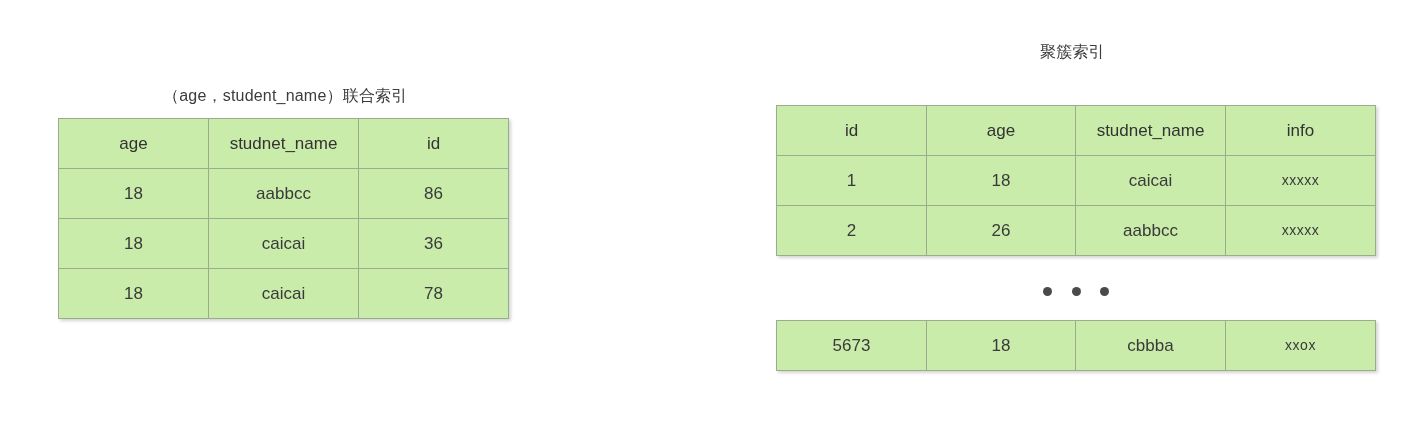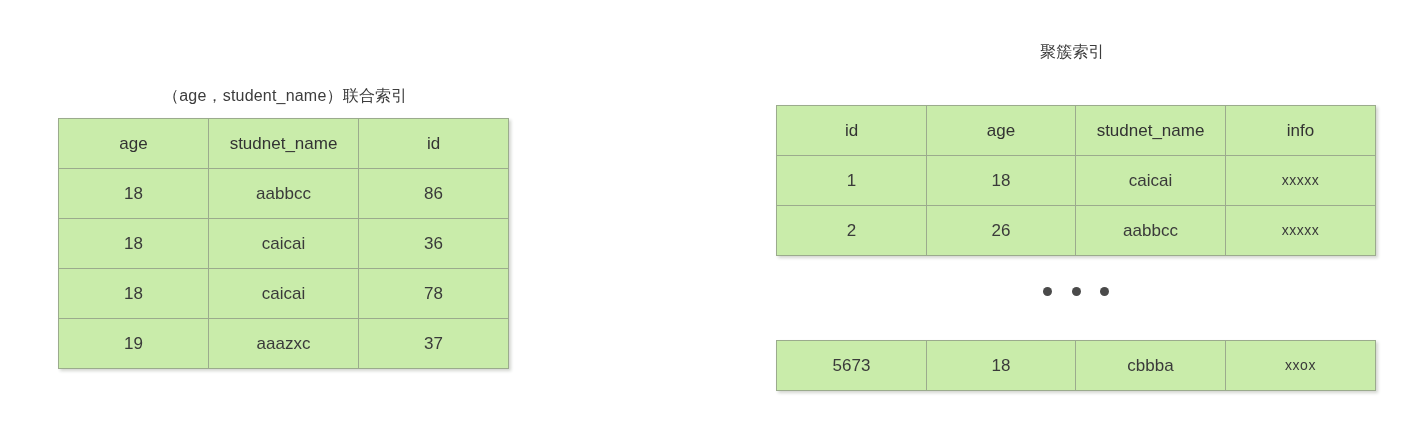--- a/index.html
+++ b/index.html
@@ -56,21 +56,21 @@
   .gtable td.hdr { font-size: 17px; color: #333333; }
 
   
   #left-table { left: 58px; top: 118px; width: 450px; }
   #left-table col.c0 { width: 150px; }
   #left-table col.c1 { width: 150px; }
   #left-table col.c2 { width: 150px; }
 
   
   #right-table-top    { left: 776px; top: 105px; width: 599px; }
-  #right-table-bottom { left: 776px; top: 340px; width: 599px; }
+  #right-table-bottom { left: 776px; top: 320px; width: 599px; }
   .rtbl col.c0 { width: 150px; }
   .rtbl col.c1 { width: 149px; }
   .rtbl col.c2 { width: 150px; }
   .rtbl col.c3 { width: 150px; }
   .rtbl td.small { font-size: 14px; letter-spacing: 0.5px; }
 
   
   #ellipsis {
     position: absolute;
     left: 1043px;
@@ -113,25 +113,20 @@
       </tr>
       <tr>
         <td>18</td>
         <td>caicai</td>
         <td>36</td>
       </tr>
       <tr>
         <td>18</td>
         <td>caicai</td>
         <td>78</td>
-      </tr>
-      <tr>
-        <td>19</td>
-        <td>aaazxc</td>
-        <td>37</td>
       </tr>
     </tbody>
   </table>
 </div>
 
 <div class="panel">
   <div class="title" id="right-title">聚簇索引</div>
 
   <table class="gtable rtbl" id="right-table-top">
     <colgroup>

